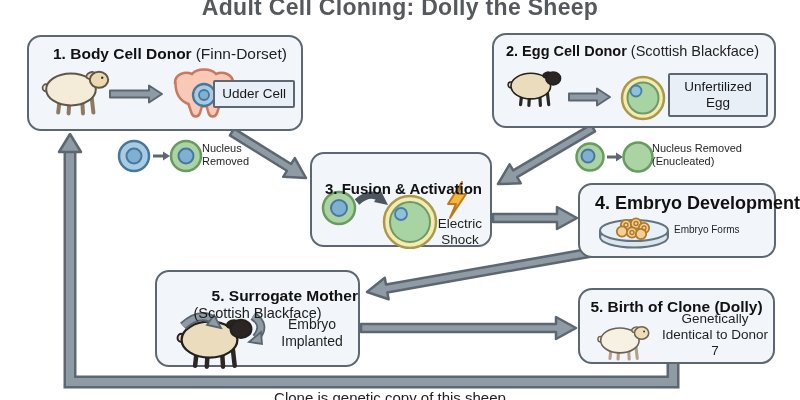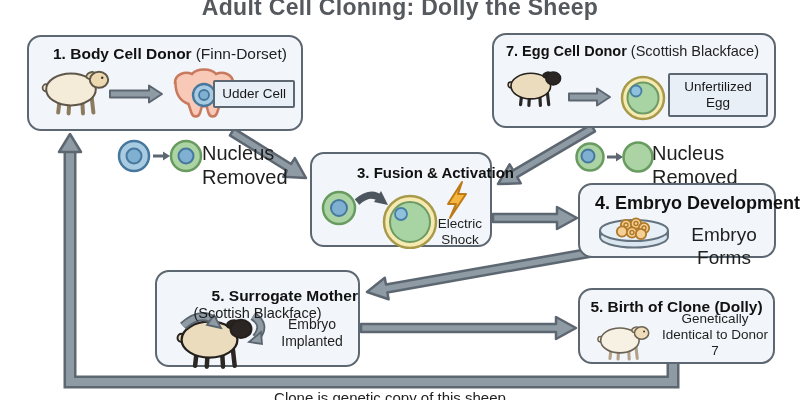--- a/index.html
+++ b/index.html
@@ -9,21 +9,21 @@
               font-size:23px;font-weight:bold;color:#55595e;letter-spacing:.3px;}
   #arrow-layer{position:absolute;left:0;top:0;z-index:1;}
   .node{position:absolute;background:#f2f6fa;border:2.5px solid #5d6771;border-radius:14px;
         box-sizing:border-box;z-index:2;}
   .node svg.inner{position:absolute;left:0;top:0;}
   .hd{position:relative;z-index:3;font-size:15.5px;line-height:1.15;white-space:nowrap;}
   .hd b{font-weight:bold;color:#111;}
   .hd .sub{font-weight:normal;color:#222;margin-left:4px;}
   .chip{position:absolute;z-index:3;background:#e9eff6;border:2px solid #5d6771;border-radius:2px;
         font-size:13.5px;line-height:1.2;color:#16181a;text-align:center;padding:4px 7px;}
-  .note{position:absolute;z-index:2;font-size:20px;line-height:1.18;color:#1f1f1f;}
+  .note{position:absolute;z-index:2;font-size:11px;line-height:1.18;color:#1f1f1f;}
   .cap{position:absolute;z-index:3;font-size:14px;line-height:1.2;color:#1f1f1f;text-align:center;}
   #feedback-note{position:absolute;z-index:2;left:240px;width:300px;top:389px;text-align:center;
                  font-size:15px;color:#222;}
   .ctr{text-align:center;}
 </style>
 </head>
 <body>
 
 <div id="canvas">
 
@@ -95,38 +95,38 @@
         <path d="M146,46 c0,-9 10,-12 17,-9 c5,-6 19,-6 24,0 c7,-3 17,0 17,9 c0,11 -5,18 -13,21 l-3,9 c-1.5,4.5 -7,4.5 -8.5,0 l-2,-7 c-1.5,0.3 -3,0.3 -4.5,0 l-2,7 c-1.5,4.5 -7,4.5 -8.5,0 l-3,-9 c-8,-3 -13,-10 -13,-21 z" fill="#f7c9b6" stroke="#c97a5e" stroke-width="2.5"></path>
         <circle cx="175" cy="58" r="11" fill="#a9cbe2" stroke="#46789e" stroke-width="2.3"></circle>
         <circle cx="175" cy="58" r="5" fill="#7fb0d2" stroke="#46789e" stroke-width="1.8"></circle>
       </g>
     </svg>
     <div class="chip" style="right:6px;top:43px;">Udder Cell</div>
   </div>
 
   <div class="node" style="left:492px;top:33px;width:284px;height:95px;">
     <div class="hd" style="padding:8px 0 0 12px;font-size:14.5px;">
-      <b>7. Egg Cell Donor</b><span class="sub">(Scottish Blackface)</span>
+      <b>2. Egg Cell Donor</b><span class="sub">(Scottish Blackface)</span>
     </div>
     <svg class="inner" width="284" height="95">
       <g style="--body:#eadcbd;--face:#2b2623;--leg:#2b2724;--outline:#24201d;--eye:#2b2623" transform="translate(8,30) scale(0.64)">
         <use href="#sheep-shape"></use>
       </g>
       <polygon points="75,65.5 103,65.5 103,70.5 116,62 103,53.5 103,58.5 75,58.5" fill="#8e9aa4" stroke="#5d6771" stroke-width="2" stroke-linejoin="round"></polygon>
       <g>
         <circle cx="149" cy="63" r="21" fill="#f6eab0" stroke="#a89a4b" stroke-width="2.5"></circle>
         <circle cx="149" cy="63" r="15.5" fill="#a8d3a2" stroke="#6d9b66" stroke-width="2"></circle>
         <circle cx="142" cy="56" r="5.5" fill="#8fc1dd" stroke="#4a7fa5" stroke-width="1.8"></circle>
       </g>
     </svg>
     <div class="chip" style="right:6px;top:38px;width:82px;">Unfertilized Egg</div>
   </div>
 
   <div class="node" style="left:310px;top:152px;width:182px;height:95px;">
-    <div class="hd" style="padding:10px 0 0 13px;font-size:15px;margin-left:32px;">
+    <div class="hd" style="padding:26px 0 0 13px;font-size:15px;">
       <b>3. Fusion &amp; Activation</b>
     </div>
     <svg class="inner" width="182" height="95">
       <g>
         <circle cx="27" cy="54" r="16" fill="#abd3a3" stroke="#679b5f" stroke-width="2.5"></circle>
         <circle cx="27" cy="54" r="8" fill="#7fb0d2" stroke="#46789e" stroke-width="2"></circle>
       </g>
       <path d="M45,48 Q59,36 69,45" fill="none" stroke="#4d555e" stroke-width="7"></path>
       <polygon points="76,51 62,48 69,37" fill="#4d555e"></polygon>
       <g>
@@ -158,21 +158,21 @@
             <circle cx="61" cy="49" r="5.2"></circle>
         </g>
         <g fill="none" stroke="#b07a28" stroke-width="1.4">
           <circle cx="46" cy="40" r="2"></circle>
             <circle cx="56" cy="38.5" r="2"></circle>
           <circle cx="64" cy="43" r="2"></circle>
             <circle cx="52" cy="47.5" r="2"></circle>
         </g>
       </g>
     </svg>
-    <div class="cap" style="left:94px;top:39px;width:100px;font-size:19px;text-align:center;">Embryo Forms</div>
+    <div class="cap" style="left:94px;top:39px;width:100px;font-size:10px;text-align:left;">Embryo Forms</div>
   </div>
 
   <div class="node ctr" style="left:155px;top:270px;width:205px;height:97px;">
     <div class="hd ctr" style="padding-top:15px;text-align:right;">
       <b>5. Surrogate Mother</b>
     </div>
     <div class="hd ctr" style="font-size:14.5px;font-weight:normal;">(Scottish Blackface)</div>
     <svg class="inner" width="205" height="97">
       <g style="--body:#eadcbd;--face:#2b2623;--leg:#2b2724;--outline:#24201d;--eye:#2b2623" transform="translate(12,38) scale(0.9)">
         <use href="#sheep-shape"></use>

